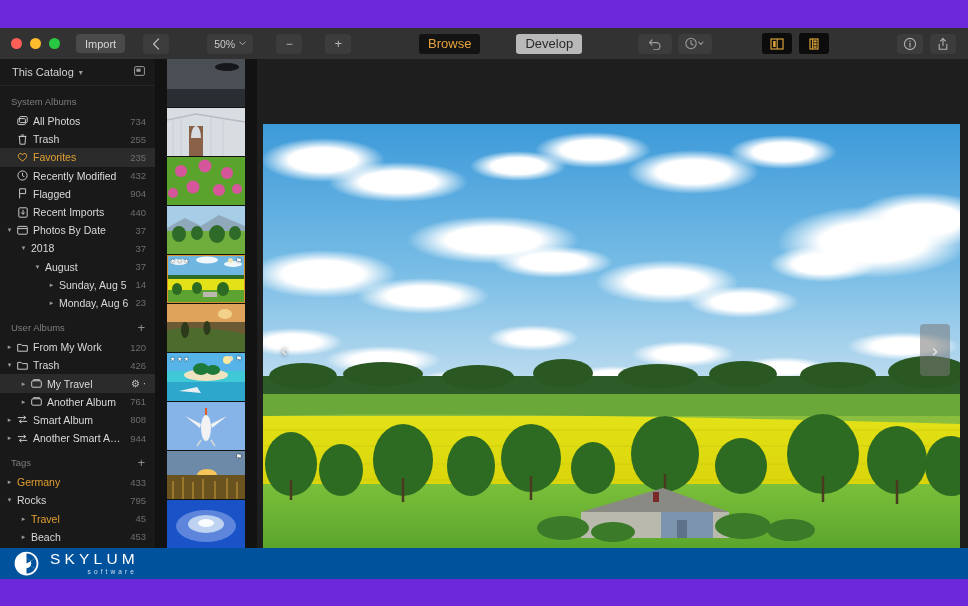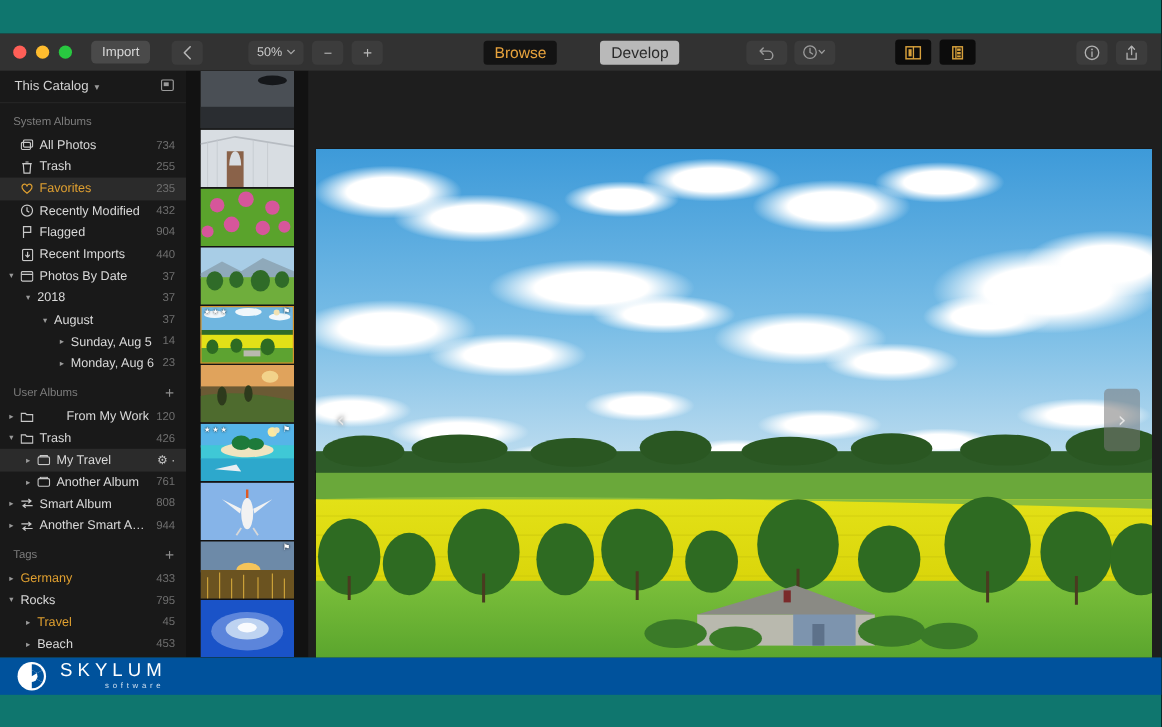--- a/index.html
+++ b/index.html
@@ -2,21 +2,21 @@
 <html><head>
 <meta charset="utf-8">
 <style>
   * { box-sizing: border-box; margin: 0; padding: 0; }
   html, body {
     width: 968px; height: 606px;
     background: #000; overflow: hidden;
     font-family: "Liberation Sans", sans-serif;
     -webkit-font-smoothing: antialiased;
   }
-  #app { position: relative; width: 968px; height: 606px; background: #0f766e; }
+  #app { position: relative; width: 968px; height: 606px; background: #6d28d9; }
 
   
   .window {
     position: absolute; left: 0; top: 28px;
     width: 968px; height: 520px;
     background: #1e1e1e; overflow: hidden;
   }
 
   
   .titlebar {
@@ -37,21 +37,21 @@
   }
   .import-btn { margin-left: 16px; }
 
   .tb-icon-btn {
     background: #3c3c3c; border-radius: 4px; width: 26px; height: 20px;
     display: flex; align-items: center; justify-content: center;
     color: #9a9a9a;
   }
   .tb-icon-btn.wide { width: 34px; }
 
-  .zoom-group { display: flex; align-items: center; gap: 7px; margin-left: 38px; }
+  .zoom-group { display: flex; align-items: center; gap: 23px; margin-left: 38px; }
   .zoom-select {
     background: #3c3c3c; border-radius: 4px; height: 20px;
     display: flex; align-items: center; gap: 4px; padding: 0 7px;
     color: #c9c9c9; font-size: 10.5px;
   }
   .back-btn { margin-left: 18px; }
 
   .mode-group { display: flex; gap: 2px; }
   .mode-btn {
     height: 20px; padding: 0 9px; border-radius: 3px;
@@ -379,21 +379,21 @@
             <span>User Albums</span>
             <span class="plus">+</span>
           </div>
           <div class="row" style="padding-left: 4px;">
             <span class="tri">▸</span>
             <span class="ico">
               <svg width="11" height="9" viewBox="0 0 11 9">
                 <path d="M.7 8.2 V1.4 H4.2 L5.2 2.6 H10.3 V8.2 Z" stroke="currentColor" fill="none" stroke-width="1"></path>
               </svg>
             </span>
-            <span class="label" style="padding-left: 3px; text-align: right;">From My Work</span>
+            <span class="label" style="padding-left: 3px;">From My Work</span>
             <span class="count">120</span>
           </div>
           <div class="row" style="padding-left: 4px;">
             <span class="tri">▾</span>
             <span class="ico">
               <svg width="11" height="9" viewBox="0 0 11 9">
                 <path d="M.7 8.2 V1.4 H4.2 L5.2 2.6 H10.3 V8.2 Z" stroke="currentColor" fill="none" stroke-width="1"></path>
               </svg>
             </span>
             <span class="label" style="padding-left: 3px;">Trash</span>

